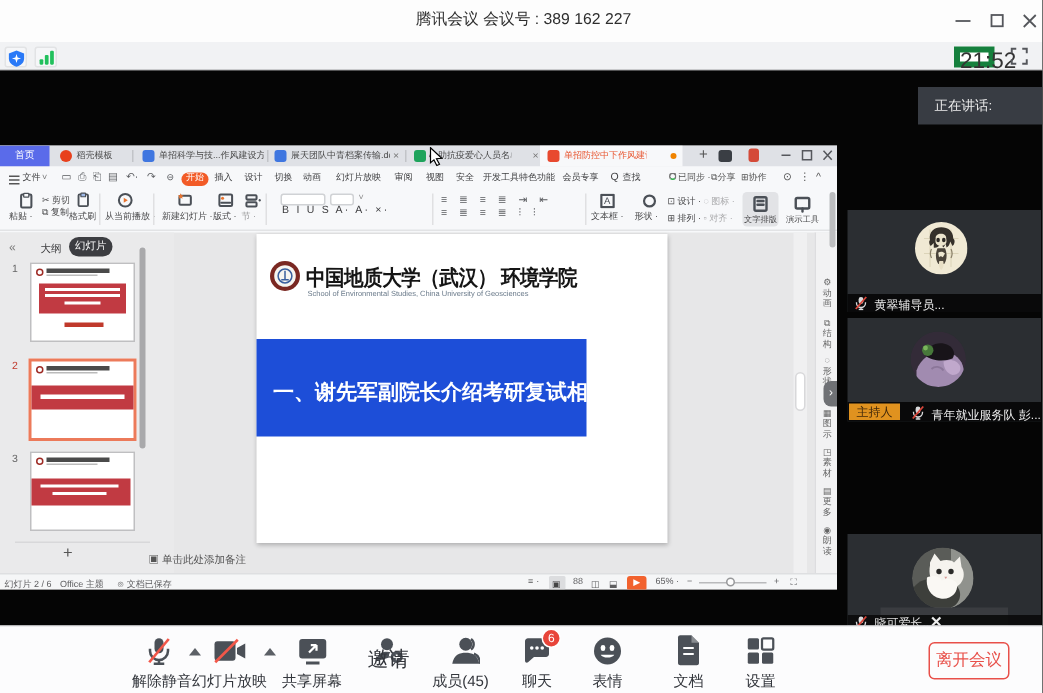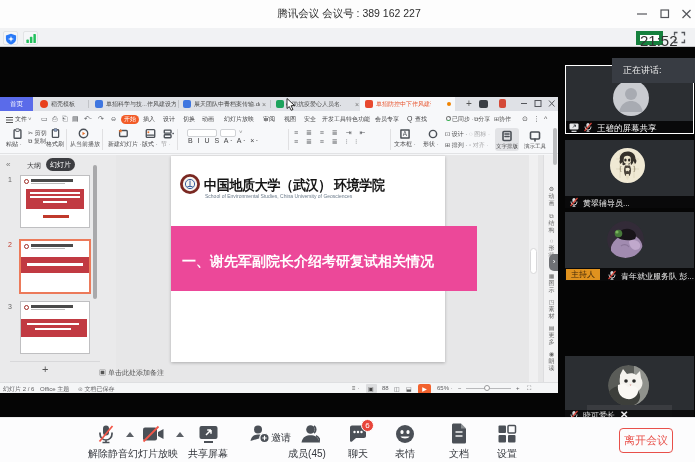--- a/index.html
+++ b/index.html
@@ -225,21 +225,21 @@
 
     <div class="abs" style="left:171px;top:1px;width:274px;height:206px;background:#fff;box-shadow:0 1px 3px rgba(0,0,0,0.25)">
       <svg class="abs" style="left:8px;top:17px" width="22" height="22" viewBox="0 0 22 22">
         <circle cx="11" cy="11" r="10" fill="#7a2822"></circle>
         <circle cx="11" cy="11" r="7.2" fill="#f7f5f0"></circle>
         <circle cx="11" cy="11" r="4.6" fill="none" stroke="#3a5f9e" stroke-width="1"></circle>
         <path d="M11 7.5 L11 13 M8.5 13.5 H13.5" stroke="#3a5f9e" stroke-width="1" fill="none"></path>
       </svg>
       <div class="abs" style="left:33px;top:20px;font-size:13px;font-weight:bold;color:#151515;font-family:'Liberation Serif',serif;letter-spacing:-0.3px;transform:scaleY(1.1);transform-origin:left top">中国地质大学（武汉） 环境学院</div>
       <div class="abs" style="left:34px;top:37px;font-size:5px;color:#6a7a8a">School of Environmental Studies, China University of Geosciences</div>
-      <div class="abs" style="left:0;top:70px;width:306px;height:65px;background:#ec4899">
+      <div class="abs" style="left:0;top:70px;width:220px;height:65px;background:#1d4ed8">
         <div style="position:absolute;left:0;top:27px;width:274px;text-align:center;color:#fff;font-size:14px;font-weight:bold;font-family:'Liberation Serif',serif">一、谢先军副院长介绍考研复试相关情况</div>
       </div>
     </div>
 
     <div class="abs" style="left:99px;top:213px;font-size:7px;color:#555">▣ 单击此处添加备注</div>
 
     <div class="abs" style="left:529px;top:0;width:9px;height:227px;background:#f0f0f1"></div>
     <div class="abs" style="left:530px;top:93px;width:7px;height:26px;background:#fff;border:1px solid #d8d8da;border-radius:4px"></div>
 
     <div class="abs" style="left:543px;top:0;width:15px;height:227px;background:#f2f2f3;border-left:1px solid #dddddf">
@@ -268,40 +268,20 @@
     <div class="abs" style="left:418px;top:0.5px;width:13px;height:10px;background:#f2622e;border-radius:2px;color:#fff;text-align:center;line-height:10px;font-size:6px">▶</div>
     <div class="abs" style="left:437px;top:2px">65% ·</div>
     <div class="abs" style="left:458px;top:2px">−</div>
     <div class="abs" style="left:466px;top:4.5px;width:45px;height:1px;background:#b9babc"></div>
     <div class="abs" style="left:484px;top:1.5px;width:6px;height:6px;background:#fdfdfd;border:1px solid #97989a;border-radius:50%"></div>
     <div class="abs" style="left:516px;top:2px">+</div>
     <div class="abs" style="left:527px;top:2px">⛶</div>
   </div>
 </div>
 
-<div class="abs" style="left:565px;top:65px;width:129px;height:69px;background:#2b2e32;border:1px solid #fff">
-  <svg class="abs" style="left:47px;top:14px" width="36" height="36" viewBox="0 0 36 36">
-    <circle cx="18" cy="18" r="18" fill="#c9cbd0"></circle>
-    <circle cx="18" cy="14" r="6" fill="#a8abb2"></circle>
-    <path d="M6 32 C8 23 14 21 18 21 C22 21 28 23 30 32 Z" fill="#a8abb2"></path>
-  </svg>
-  <div class="abs" style="left:0;top:55px;width:127px;height:12px;background:rgba(5,5,5,0.88)">
-    <svg style="position:absolute;left:3px;top:1.5px" width="10" height="9" viewBox="0 0 10 9">
-          <rect x="0.5" y="0.5" width="9" height="6" rx="1" fill="#e8e9eb"></rect>
-          <path d="M4 4.5 L6.5 2 M6.5 2 H4.7 M6.5 2 V3.8" stroke="#3a3d42" stroke-width="0.9" fill="none"></path>
-          <line x1="2.5" y1="8.3" x2="7.5" y2="8.3" stroke="#e8e9eb" stroke-width="1.2"></line>
-        </svg>
-    <svg style="position:absolute;left:17px;top:1px" width="10" height="10" viewBox="0 0 10 10">
-          <rect x="3.4" y="1" width="3.2" height="4.6" rx="1.6" fill="#d8d9db"></rect>
-          <path d="M2 4.5 V5 a3 3 0 0 0 6 0 V4.5 M5 8 V9.3 M3.5 9.3 H6.5" stroke="#d8d9db" stroke-width="0.9" fill="none"></path>
-          <line x1="1.5" y1="9" x2="8.5" y2="1" stroke="#d8453a" stroke-width="1.2"></line>
-        </svg>
-    <div style="position:absolute;left:31px;top:1.5px;font-size:8.5px;color:#fafafa">王碧的屏幕共享</div>
-  </div>
-</div>
 
 <div class="abs" style="left:565px;top:140px;width:129px;height:68px;background:#2b2e32">
   <svg class="abs" style="left:45px;top:8px" width="35" height="35" viewBox="0 0 35 35">
     <circle cx="17.5" cy="17.5" r="17.5" fill="#f0e9d4"></circle>
     <path d="M6 11 H29 M6 21 H29 M10 5 V30 M24 5 V30" stroke="#d8d0b4" stroke-width="0.6"></path>
     <path d="M10 12 C9 6.5 13 3.5 17.5 3.5 C22 3.5 25.5 6 25.5 11 C27 12 26.5 15 25 16 L23.5 13 C23 15.5 22 16.5 21 17 L20.5 14.5 L19 17 L17 14.5 C16 16.5 14 17.5 12.5 17 L12.5 14 L10.5 16 C9.5 15 9 13 10 12 Z" fill="#35302a"></path>
     <path d="M13.8 11 C13.5 9 15.2 7.8 17.3 7.8 C19.5 7.8 21 9 20.8 11 C21.5 13.8 20.5 15.8 17.3 16 C14.2 15.8 13.2 13.8 13.8 11 Z" fill="#ece4cc"></path>
     <ellipse cx="15.4" cy="12" rx="1.2" ry="1.5" fill="#2c2824"></ellipse>
     <ellipse cx="19.2" cy="12" rx="1.2" ry="1.5" fill="#2c2824"></ellipse>
     <path d="M15 17.5 C13.5 21 13.5 25 15.5 28 L19.5 28 C21.5 25 21.5 21 20 17.5 Z" fill="#4a433a"></path>
@@ -406,21 +386,21 @@
     <line x1="6" y1="18" x2="15" y2="18" stroke="#4b5057" stroke-width="2"></line>
   </svg>
   <div class="abs" style="left:176px;top:29px;width:64px;text-align:center;font-size:10px;color:#33363c">共享屏幕</div>
 
   <svg class="abs" style="left:249px;top:5px" width="22" height="22" viewBox="0 0 22 22">
     <circle cx="9" cy="6.5" r="4" fill="#4b5057"></circle>
     <path d="M1.5 18 C2.5 12.5 6 11.5 9 11.5 C11 11.5 13.5 12 15 14" fill="#4b5057"></path>
     <circle cx="15.5" cy="15" r="4.7" fill="#4b5057" stroke="#fcfcfd" stroke-width="1.3"></circle>
     <path d="M15.5 12.8 V17.2 M13.3 15 H17.7" stroke="#fff" stroke-width="1.2"></path>
   </svg>
-  <div class="abs" style="left:227px;top:13px;width:64px;text-align:right;font-size:10px;color:#33363c">邀请</div>
+  <div class="abs" style="left:227px;top:13px;width:64px;text-align:center;font-size:14px;color:#33363c">邀请</div>
 
   <svg class="abs" style="left:296px;top:5px" width="24" height="22" viewBox="0 0 24 22">
     <circle cx="14.5" cy="6.5" r="4.3" fill="#4b5057"></circle>
     <path d="M18 3 a4.3 4.3 0 0 1 0 7" stroke="#4b5057" stroke-width="1.6" fill="none"></path>
     <path d="M5.5 19.5 C6.5 13.5 10.5 12.2 14.5 12.2 C18.5 12.2 22.5 13.5 23.5 19.5 Z" fill="#4b5057"></path>
     <path d="M20 12.8 C22.5 13.8 23.8 15.8 24.2 19.5" stroke="#4b5057" stroke-width="1.6" fill="none"></path>
   </svg>
   <div class="abs" style="left:275px;top:29px;width:64px;text-align:center;font-size:10px;color:#33363c">成员(45)</div>
 
   <svg class="abs" style="left:348px;top:6px" width="20" height="20" viewBox="0 0 20 20">

